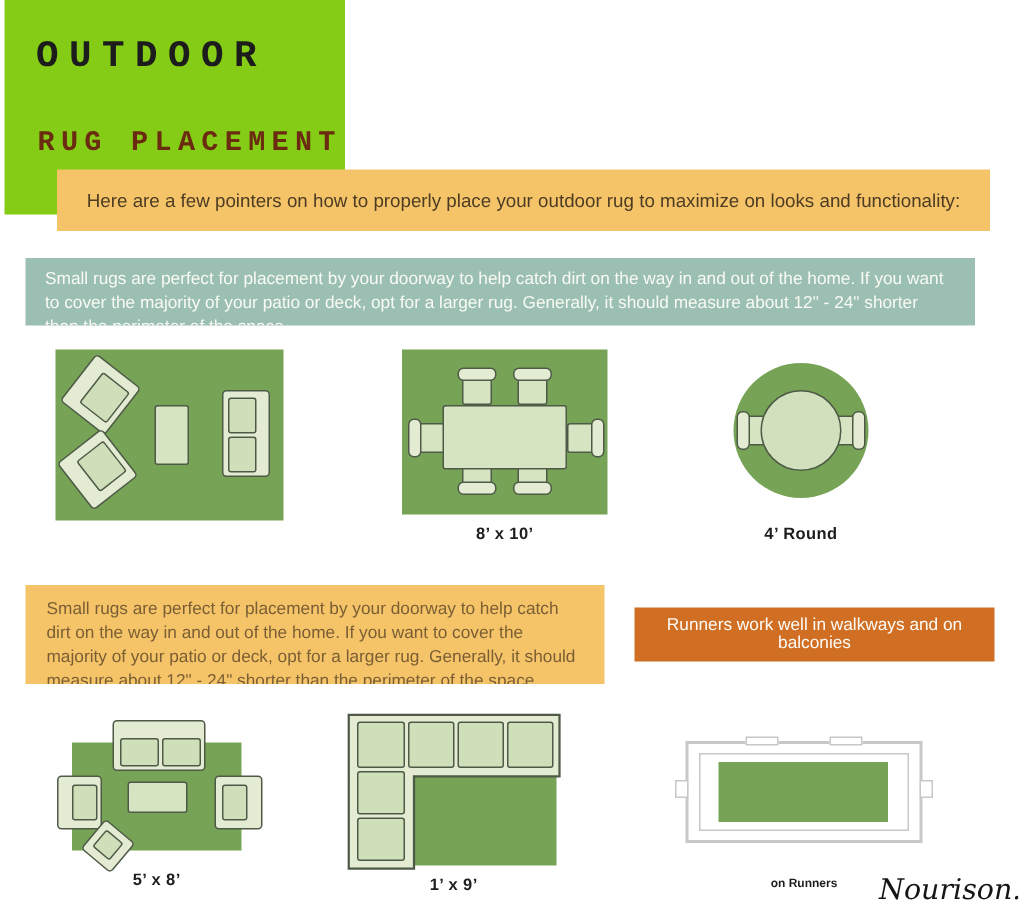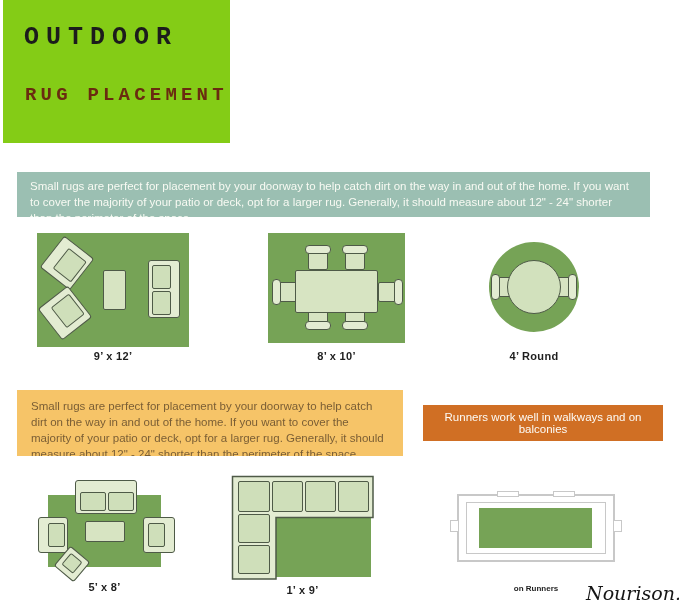--- a/index.html
+++ b/index.html
@@ -63,38 +63,40 @@
 <body>
 
 <div id="canvas">
 
   <div class="abs" id="title-box">
     <div id="title-line1">OUTDOOR</div>
     <div id="title-line2">RUG PLACEMENT</div>
   </div>
 
 
+  <div class="abs" id="banner">
+    <span>Here are a few pointers on how to properly place your outdoor rug to maximize on looks and functionality:</span>
+  </div>
 
   <div class="abs" id="tip-top">
     <span>Small rugs are perfect for placement by your doorway to help catch dirt on the way in and out of the home. If you want to cover the majority of your patio or deck, opt for a larger rug. Generally, it should measure about 12" - 24" shorter than the perimeter of the space.</span>
   </div>
 
   <div class="rug" style="left:37px; top:233px; width:152px; height:114px;"></div>
   <div class="f-outer" style="left:48px; top:243px; width:38px; height:40px; transform:rotate(38deg);">
     <div class="f-cushion" style="left:10px; top:6px; width:23px; height:26px;"></div>
   </div>
   <div class="f-outer" style="left:46px; top:293px; width:38px; height:40px; transform:rotate(-38deg);">
     <div class="f-cushion" style="left:10px; top:6px; width:23px; height:26px;"></div>
   </div>
   <div class="f-table" style="left:103px; top:270px; width:23px; height:40px;"></div>
   <div class="f-outer" style="left:148px; top:260px; width:32px; height:58px;">
     <div class="f-cushion" style="left:3px; top:4px; width:19px; height:24px;"></div>
     <div class="f-cushion" style="left:3px; top:30px; width:19px; height:24px;"></div>
   </div>
-  <div class="diagram-label" style="left:37px; top:350px; width:152px;">9’ x 12’</div>
 
   <div class="rug" style="left:268px; top:233px; width:137px; height:110px;"></div>
   <div class="dchair" style="left:305px; top:245px;">
       <div class="seat"></div>
       <div class="back"></div>
     </div>
   <div class="dchair" style="left:342px; top:245px;">
       <div class="seat"></div>
       <div class="back"></div>
     </div>

